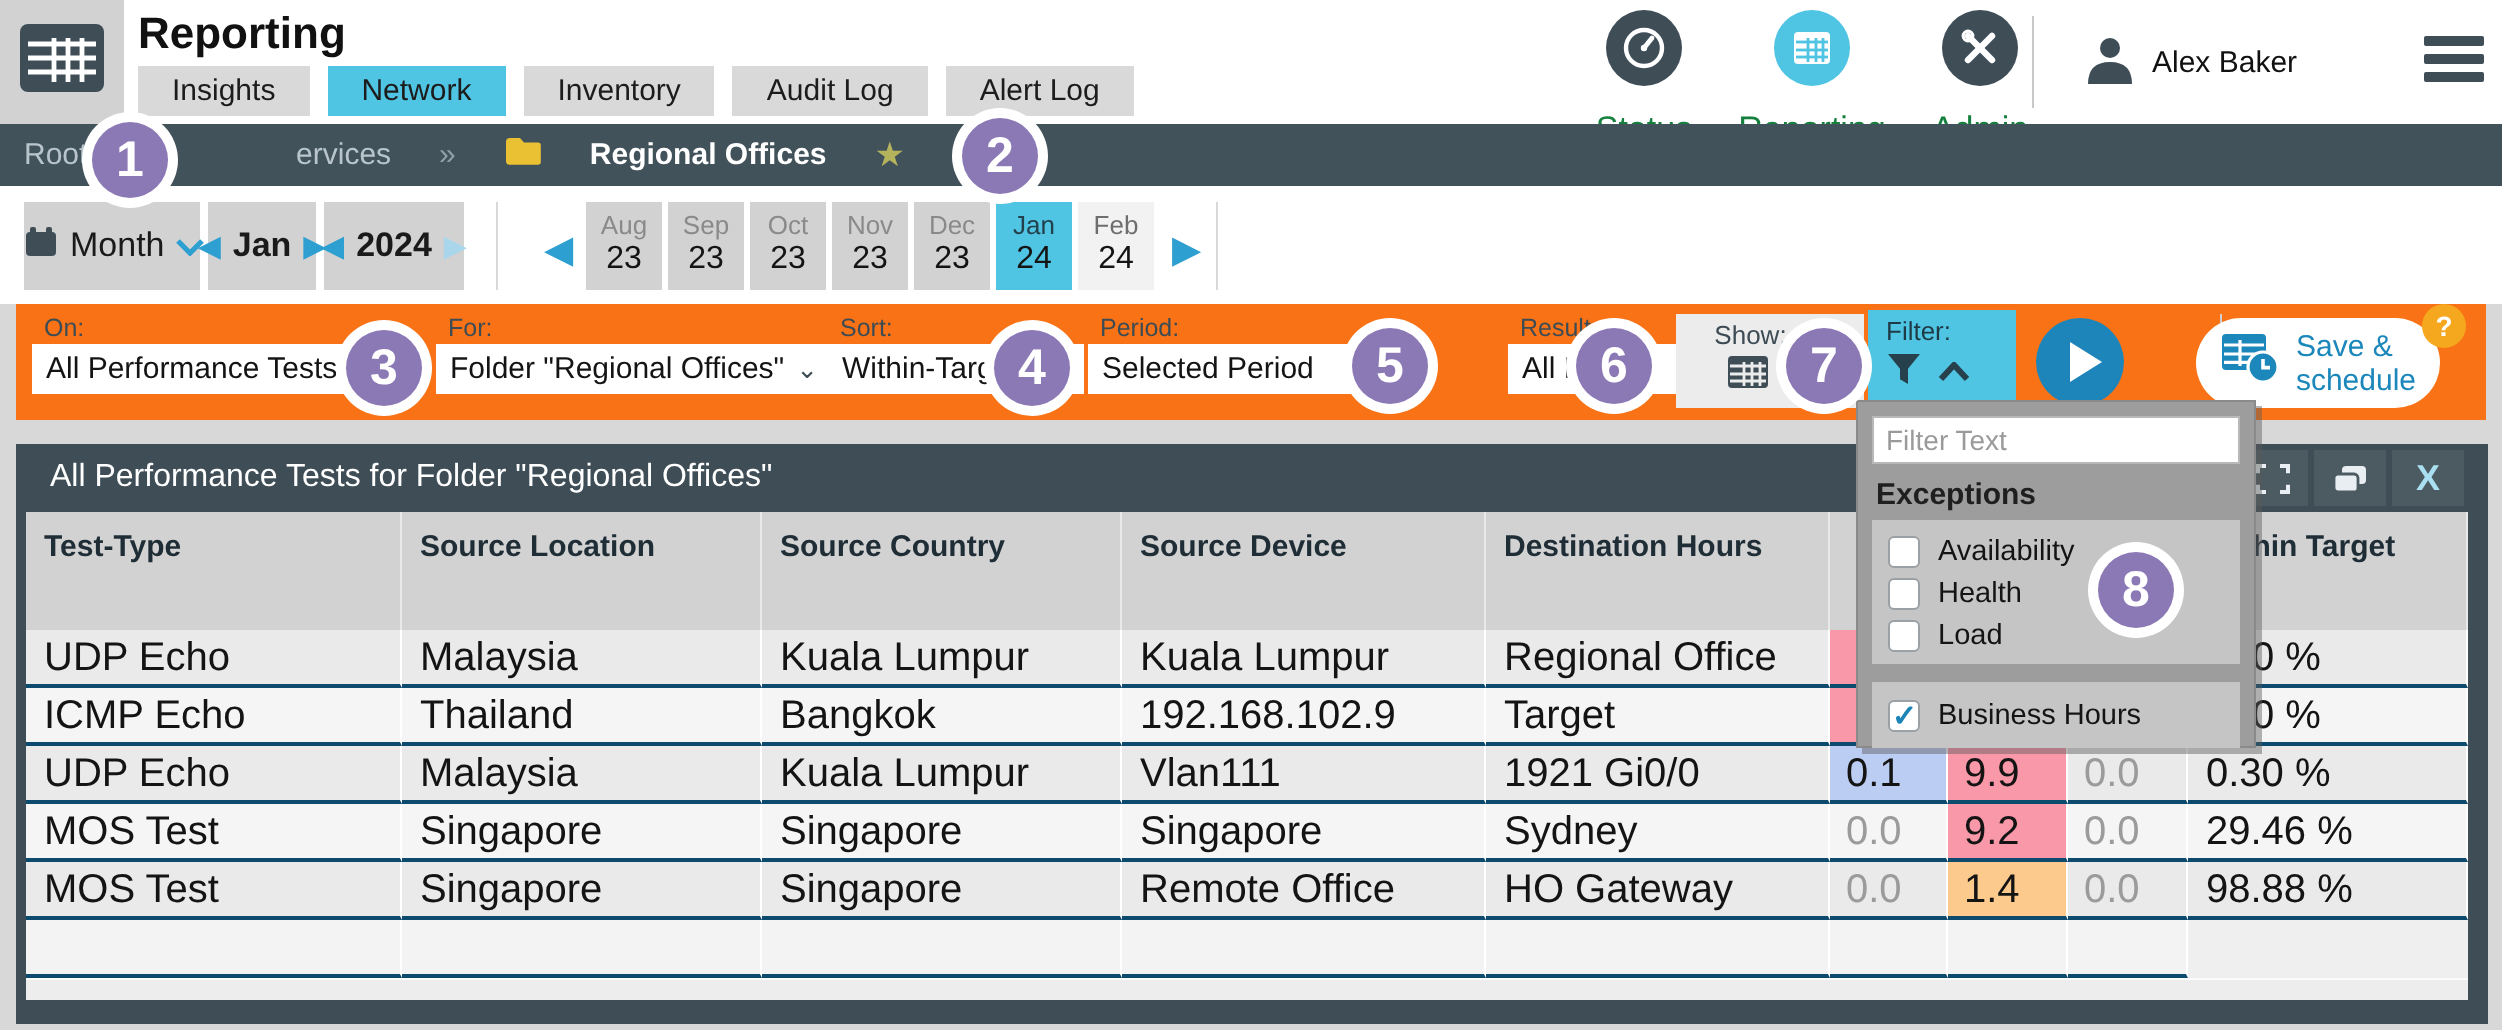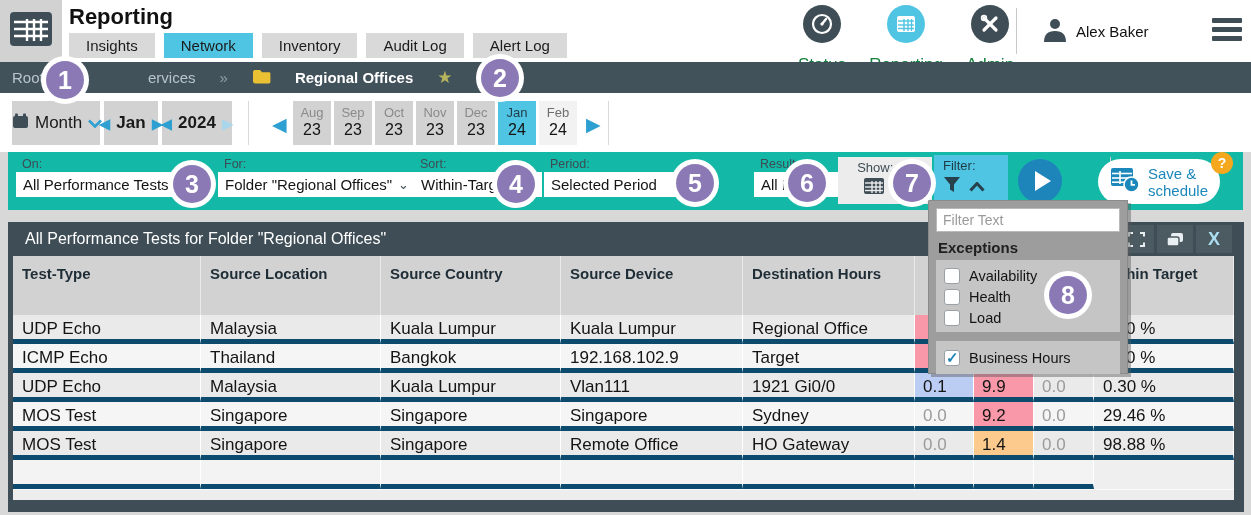--- a/index.html
+++ b/index.html
@@ -39,21 +39,21 @@
   .arrow.pale { color:#a9d6ea; }
   .nav-arrow { position:absolute; top:20px; font-size:19px; color:#2d9fd0; cursor:pointer; }
   .vdiv { position:absolute; top:8px; width:1px; height:44px; background:#d9d9d9; }
   .mchip { position:absolute; top:8px; width:38px; height:44px; background:#d2d2d2; text-align:center; cursor:pointer; padding-top:4px; }
   .mchip .mn { font-size:13px; color:#8a8a8a; line-height:15px; }
   .mchip .yr { font-size:16px; color:#141414; line-height:19px; }
   .mchip.sel { background:#4fc4e3; }
   .mchip.sel .mn { color:#23414d; }
   .mchip.lite { background:#f2f2f2; }
   
-  .toolbar { position:absolute; left:8px; top:152px; width:1235px; height:58px; background:#14b8a6; }
+  .toolbar { position:absolute; left:8px; top:152px; width:1235px; height:58px; background:#f97316; }
   .flabel { position:absolute; font-size:12.5px; color:#3d4c54; top:5px; }
   .fbox { position:absolute; top:20px; height:25px; background:#ffffff; font-size:15px; color:#141414; display:flex; align-items:center; padding:0 7px; white-space:nowrap; overflow:hidden; }
   .fbox .ddc { margin-left:auto; color:#3d4c54; font-size:13px; }
   .showchip { position:absolute; left:830px; top:5px; width:94px; height:47px; background:#ececec; text-align:center; cursor:pointer; }
   .showchip .lbl { font-size:13px; color:#3d4c54; margin-top:3px; }
   .showicons { display:flex; justify-content:center; gap:7px; margin-top:2px; }
   .filterchip { position:absolute; left:926px; top:3px; width:74px; height:50px; background:#4fc4e3; cursor:pointer; padding:3px 0 0 9px; }
   .filterchip .lbl { font-size:13px; color:#1e3a45; }
   .filtericons { display:flex; align-items:center; gap:8px; margin-top:3px; }
   .playbtn { position:absolute; left:1010px; top:7px; width:44px; height:44px; border-radius:50%; background:#1e85ba; cursor:pointer; display:flex; align-items:center; justify-content:center; }
@@ -65,21 +65,21 @@
   
   .panel { position:absolute; left:8px; top:222px; width:1236px; height:290px; background:#efefef; border-left:5px solid #3e4d56; border-right:10px solid #3e4d56; border-bottom:12px solid #3e4d56; z-index:1; }
   .ptitle { height:34px; background:#3e4d56; color:#ffffff; font-size:16px; display:flex; align-items:center; padding-left:12px; }
   .ptitle-btns { margin-left:auto; display:flex; gap:3px; padding-right:2px; }
   .pbtn { width:36px; height:28px; background:#4c5a62; display:flex; align-items:center; justify-content:center; cursor:pointer; }
   .pbtn .x { color:#a9dff0; font-size:18px; font-weight:bold; font-family:"Liberation Sans",sans-serif; }
   .grid { display:grid; grid-template-columns:188px 180px 180px 182px 172px 59px 60px 60px 140px; }
   .thead { background:#d2d2d2; height:59px; }
   .th { font-size:15px; font-weight:bold; color:#1f2d36; padding:9px 0 0 9px; border-right:1px solid #e9e9e9; white-space:nowrap; overflow:hidden; }
   .trow { height:29px; }
-  .td { font-size:17px; color:#141414; line-height:28px; padding-left:9px; border-right:1px solid #ffffff; border-bottom:5px solid #0c4a6e; white-space:nowrap; overflow:hidden; }
+  .td { font-size:20px; color:#141414; line-height:28px; padding-left:9px; border-right:1px solid #ffffff; border-bottom:2px solid #0c4a6e; white-space:nowrap; overflow:hidden; }
   .r-odd .td { background:#eaeaea; }
   .r-even .td { background:#f5f5f5; }
   .num { padding-left:8px; }
   .dim { color:#9b9b9b; }
   .hl-pink  { background:#f898a8 !important; }
   .hl-blue  { background:#bccdf4 !important; }
   .hl-orange{ background:#fbca8c !important; }
   .sumrow .td { background:#f3f3f3; font-weight:bold; }
   .pfooter { height:11px; background:#ededed; border-top:1px solid #fbfbfb; }
   

